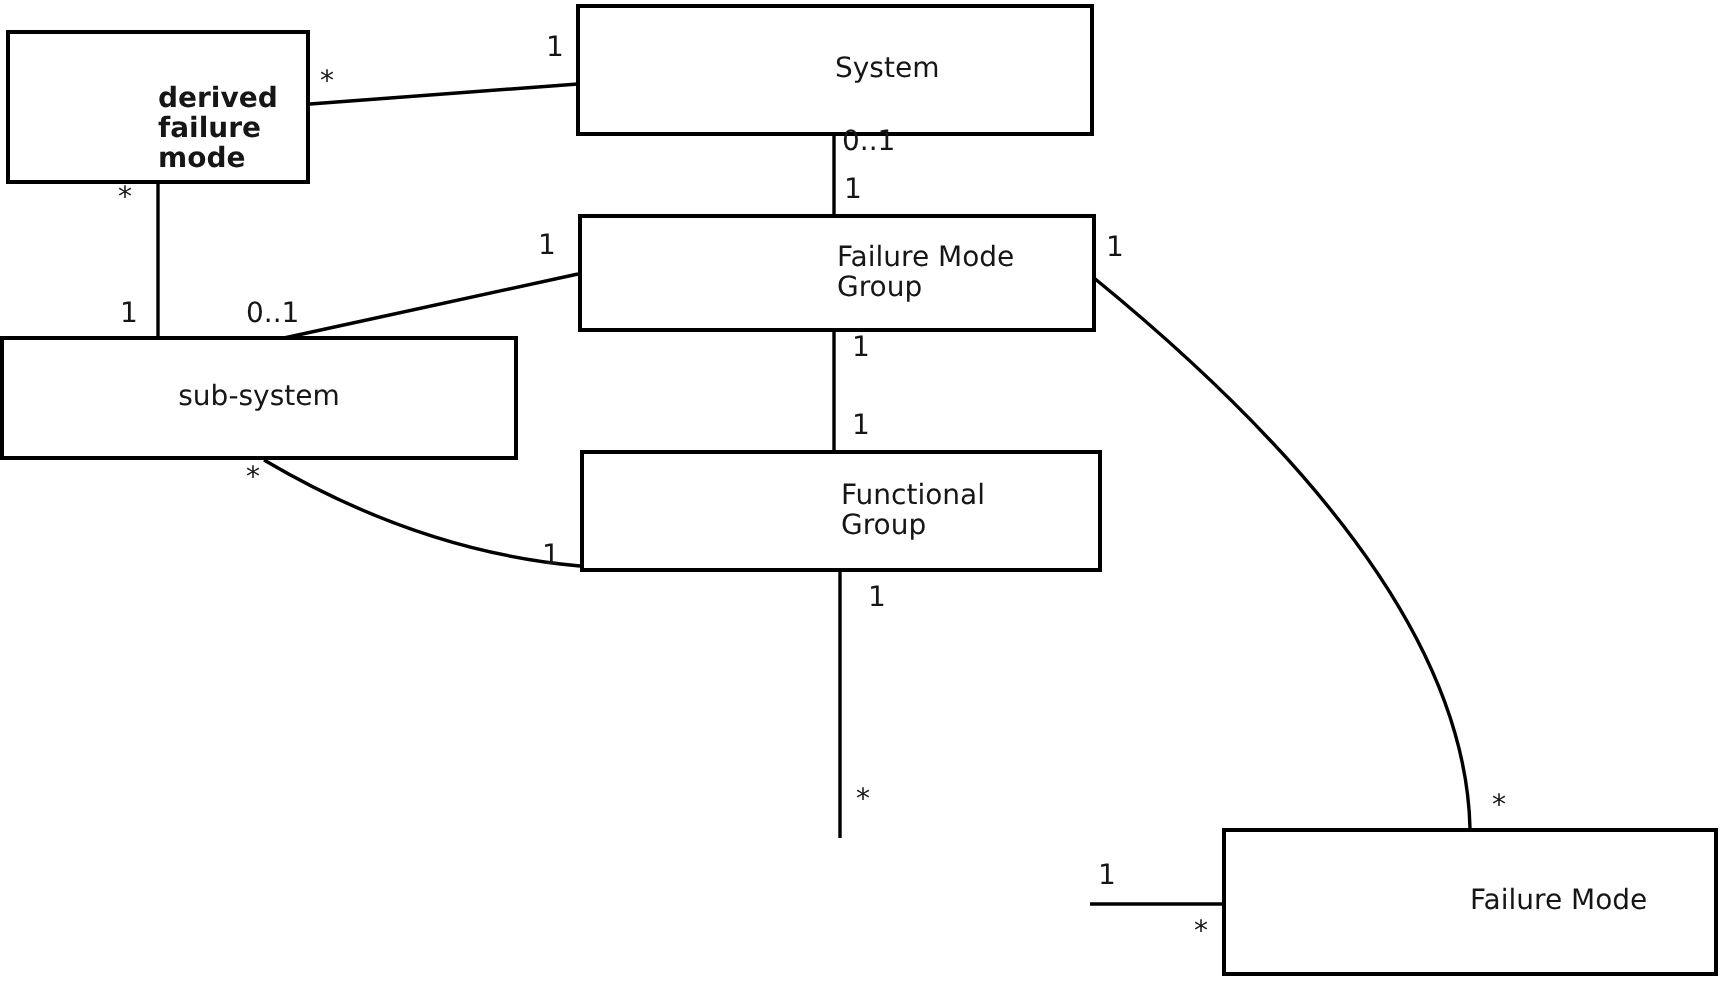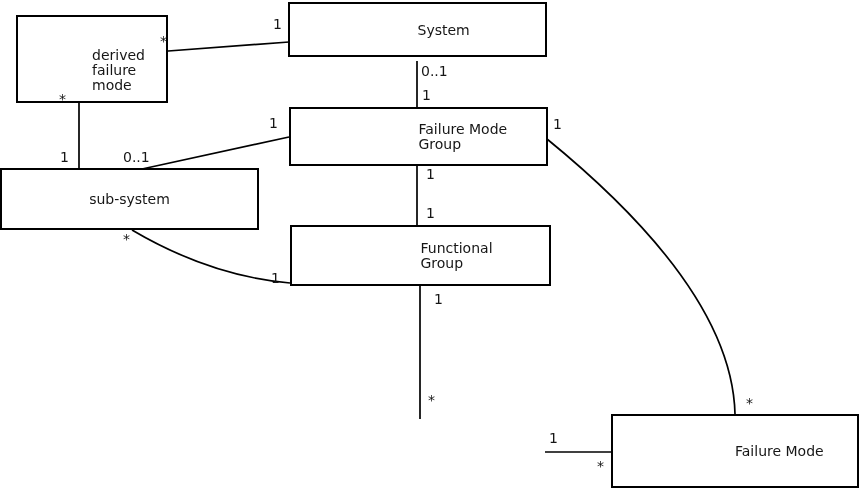--- a/index.html
+++ b/index.html
@@ -61,27 +61,27 @@
     <path d="M79 89 L79 169"></path>
     <path d="M142 169 L289 137"></path>
     <path d="M417 61 L417 108"></path>
     <path d="M417 166 L417 226"></path>
     <path d="M132 230 Q210 276 290 283"></path>
     <path d="M547 139 Q732 290 735 414"></path>
     <path d="M420 286 L420 419"></path>
     <path d="M545 452 L611 452"></path>
   </svg>
 
-  <div class="box shift-down" style="left:16px; top:15px; width:152px; height:88px;">
+  <div class="box shift-down" style="left:3px; top:15px; width:152px; height:77px;font-weight:bold;">
     <div class="lbl">derived
 failure
 mode</div>
   </div>
 
-  <div class="box" style="left:288px; top:2px; width:259px; height:55px;">
+  <div class="box" style="left:288px; top:2px; width:259px; height:66px;">
     <div class="lbl">System</div>
   </div>
 
   <div class="box" style="left:289px; top:107px; width:259px; height:59px;">
     <div class="lbl">Failure Mode
 Group</div>
   </div>
 
   <div class="box center-text" style="left:0px; top:168px; width:259px; height:62px;">
     <div class="lbl">sub-system</div>

